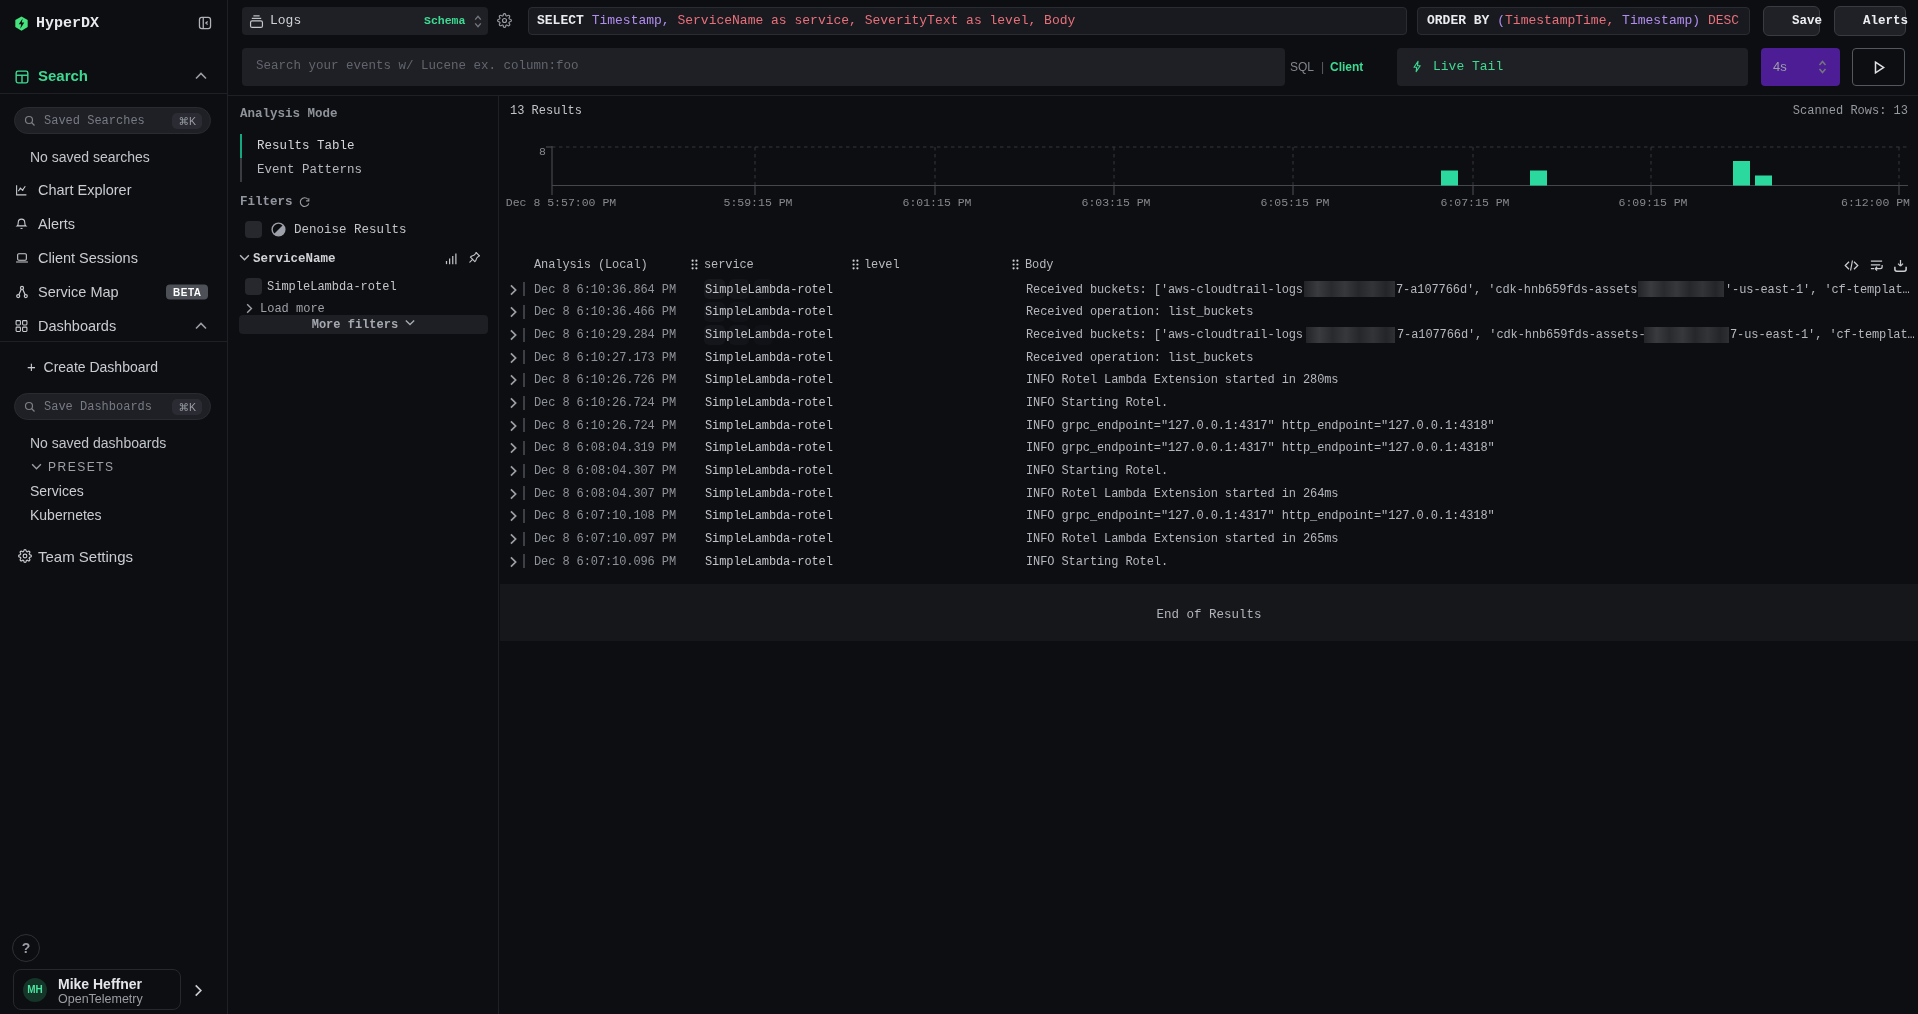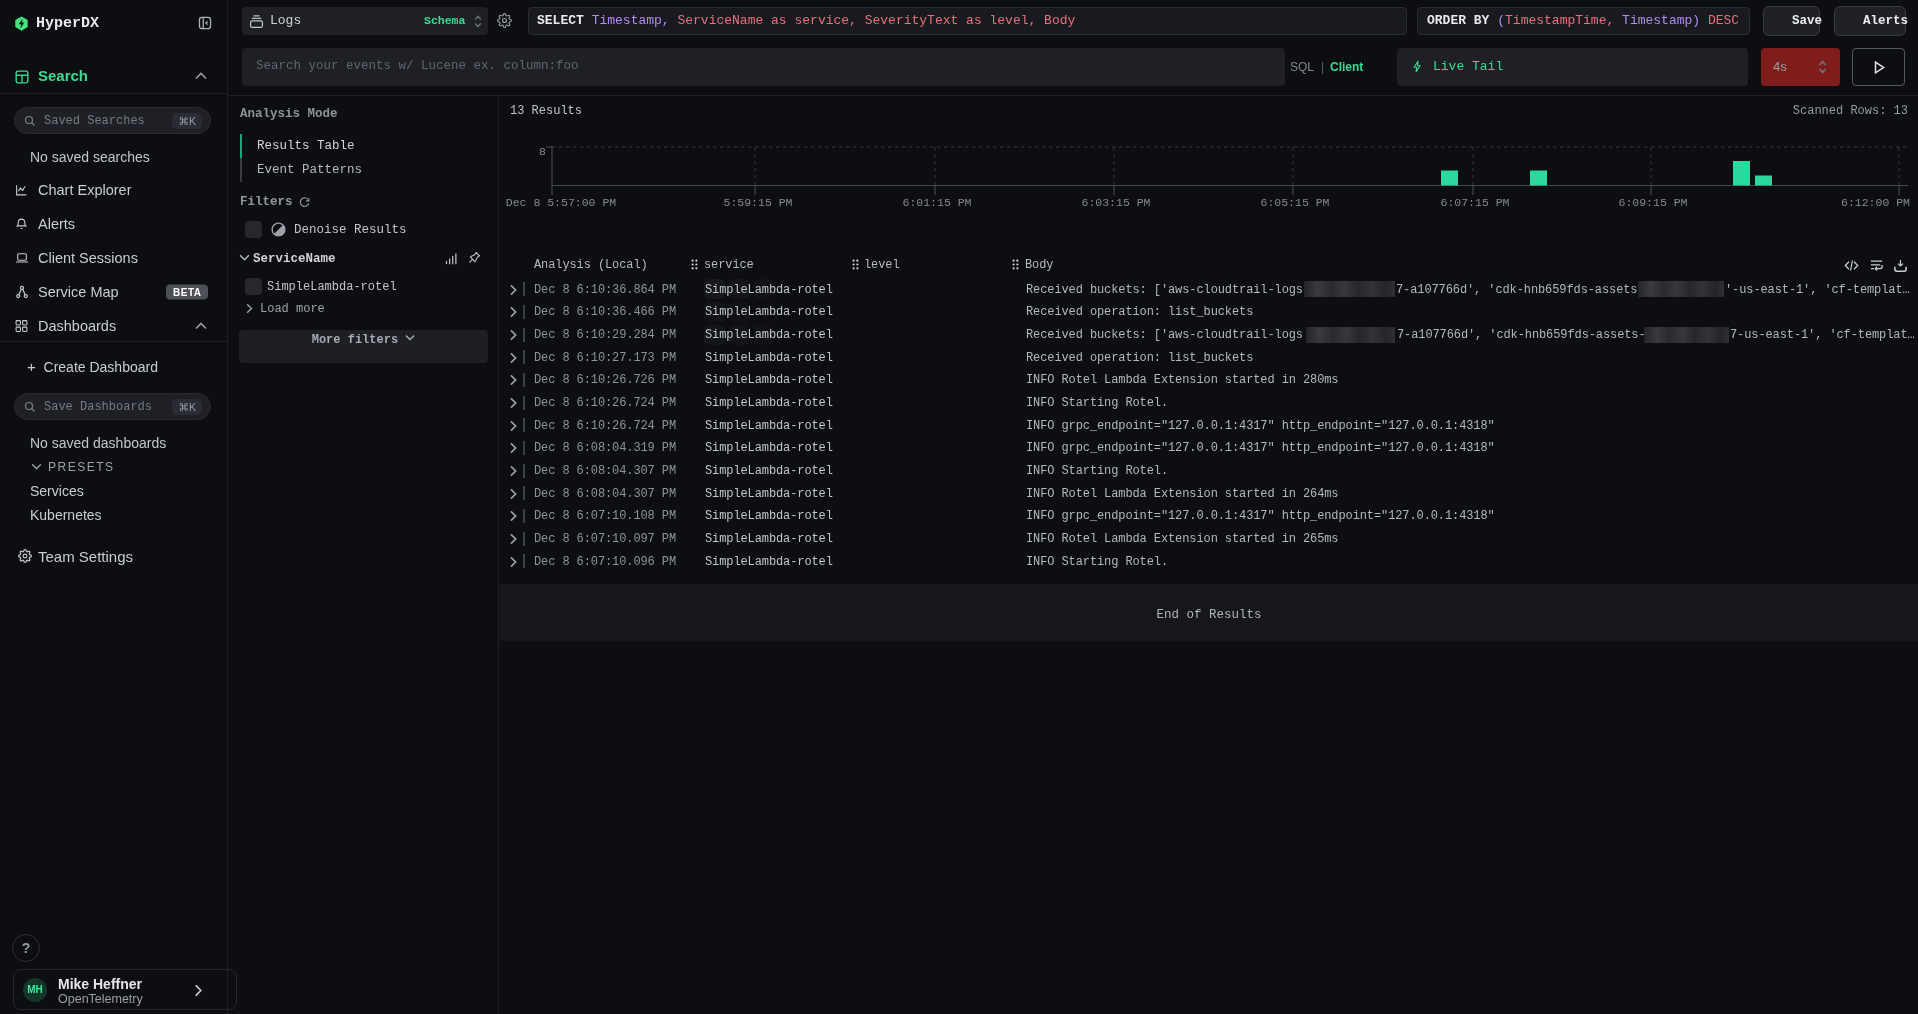--- a/index.html
+++ b/index.html
@@ -168,21 +168,21 @@
     <span class="ic" style="left:18px;">
         <svg width="14" height="14" viewBox="0 0 24 24" fill="none" stroke="#c9ccd2" stroke-width="2">
           <circle cx="12" cy="12" r="3.2"></circle>
           <path d="M19.4 15a1.7 1.7 0 0 0 .34 1.87l.06.06a2 2 0 1 1-2.83 2.83l-.06-.06a1.7 1.7 0 0 0-1.87-.34 1.7 1.7 0 0 0-1 1.55V21a2 2 0 1 1-4 0v-.09a1.7 1.7 0 0 0-1-1.55 1.7 1.7 0 0 0-1.87.34l-.06.06a2 2 0 1 1-2.83-2.83l.06-.06a1.7 1.7 0 0 0 .34-1.87 1.7 1.7 0 0 0-1.55-1H3a2 2 0 1 1 0-4h.09a1.7 1.7 0 0 0 1.55-1 1.7 1.7 0 0 0-.34-1.87l-.06-.06a2 2 0 1 1 2.83-2.83l.06.06a1.7 1.7 0 0 0 1.87.34h.01a1.7 1.7 0 0 0 1-1.55V3a2 2 0 1 1 4 0v.09a1.7 1.7 0 0 0 1 1.55 1.7 1.7 0 0 0 1.87-.34l.06-.06a2 2 0 1 1 2.83 2.83l-.06.06a1.7 1.7 0 0 0-.34 1.87v.01a1.7 1.7 0 0 0 1.55 1H21a2 2 0 1 1 0 4h-.09a1.7 1.7 0 0 0-1.55 1z"></path>
         </svg>
       </span>
     <span class="lbl" style="font-size:15px;">Team Settings</span>
   </div>
 
   <div class="abs" style="left:12px; top:934px; width:28px; height:28px; border:1px solid #2e3036; border-radius:50%; color:#9a9da5; font-family:'Liberation Sans',sans-serif; font-size:14px; font-weight:bold; text-align:center; line-height:26px;">?</div>
-  <div class="abs" style="left:13px; top:969px; width:224px; height:41px; border:1px solid #26282d; border-radius:8px;">
+  <div class="abs" style="left:13px; top:969px; width:168px; height:41px; border:1px solid #26282d; border-radius:8px;">
     <div class="abs" style="left:9px; top:8px; width:24px; height:24px; border-radius:50%; background:#143527; color:#4ae3a0; font-family:'Liberation Sans',sans-serif; font-size:10px; font-weight:bold; text-align:center; line-height:24px;">MH</div>
     <div class="abs sans" style="left:44px; top:6px; font-size:14px; font-weight:bold; color:#e4e6ea;">Mike Heffner</div>
     <div class="abs sans" style="left:44px; top:22px; font-size:12.5px; color:#9a9da3;">OpenTelemetry</div>
     <div class="abs" style="left:180px; top:14px;">
         <svg width="9" height="13" viewBox="0 0 9 14" fill="none" stroke="#c9ccd2" stroke-width="1.8">
           <path d="m1.5 1.5 5.5 5.5-5.5 5.5"></path>
         </svg>
       </div>
   </div>
 </div>
@@ -233,21 +233,21 @@
 
   <div class="box" style="left:1397px; top:48px; width:351px; height:38px; background:#1e2025;">
     <span class="abs" style="left:14px; top:10px;">
         <svg width="13" height="17" viewBox="0 0 24 24" fill="none" stroke="#3ed992" stroke-width="2" stroke-linejoin="round">
           <path d="M13 2.5 5.5 13.5h5l-1 8 7.5-11h-5z"></path>
         </svg>
       </span>
     <span class="abs" style="left:36px; top:11px; font-size:13px; color:#3ed992;">Live Tail</span>
   </div>
 
-  <div class="box" style="left:1761px; top:48px; width:79px; height:38px; background:#7f1d1d;">
+  <div class="box" style="left:1761px; top:48px; width:79px; height:38px; background:#4c1d95;">
     <span class="abs sans" style="left:12px; top:11px; font-size:13px; color:#9b9ea5;">4s</span>
     <span class="abs" style="left:57px; top:12px;">
         <svg width="9" height="14" viewBox="0 0 8 14" fill="none" stroke="#73767e" stroke-width="1.5">
           <path d="m1 5 3-3.5L7 5"></path>
           <path d="m1 9 3 3.5L7 9"></path>
         </svg>
       </span>
   </div>
 
   <div class="box" style="left:1852px; top:48px; width:53px; height:38px; background:transparent; border:1px solid #54575f;">
@@ -310,21 +310,21 @@
   <div class="abs" style="left:17px; top:182px; width:17px; height:17px; background:#26282e; border-radius:4px;"></div>
   <div class="abs" style="left:39px; top:184px; font-size:12px; color:#c3c5ca;">SimpleLambda-rotel</div>
 
   <div class="abs" style="left:18px; top:207px;">
       <svg width="7" height="11" viewBox="0 0 9 14" fill="none" stroke="#9fa2a9" stroke-width="1.8">
         <path d="m1.5 1.5 5.5 5.5-5.5 5.5"></path>
       </svg>
     </div>
   <div class="abs" style="left:32px; top:206px; font-size:12px; color:#9fa2a9;">Load more</div>
 
-  <div class="abs" style="left:11px; top:234px; width:249px; height:33px; background:#1d1f24; border-radius:4px; text-align:center;">
+  <div class="abs" style="left:11px; top:219px; width:249px; height:19px; background:#1d1f24; border-radius:4px; text-align:center;">
     <span style="font-size:12px; font-weight:bold; color:#a6a9b0; line-height:19px;">More filters </span>
     <svg style="display:inline-block; vertical-align:middle; margin-top:-2px;" width="10" height="7" viewBox="0 0 12 8" fill="none" stroke="#a6a9b0" stroke-width="1.7">
         <path d="m1 1.5 5 5 5-5"></path>
       </svg>
   </div>
 </div>
 <div id="results">
   <div class="abs" style="left:510px; top:104px; font-size:12px; color:#c0c3c9;">13 Results</div>
   <div class="abs" style="right:10px; top:104px; font-size:12px; color:#9599a0;">Scanned Rows: 13</div>
 

